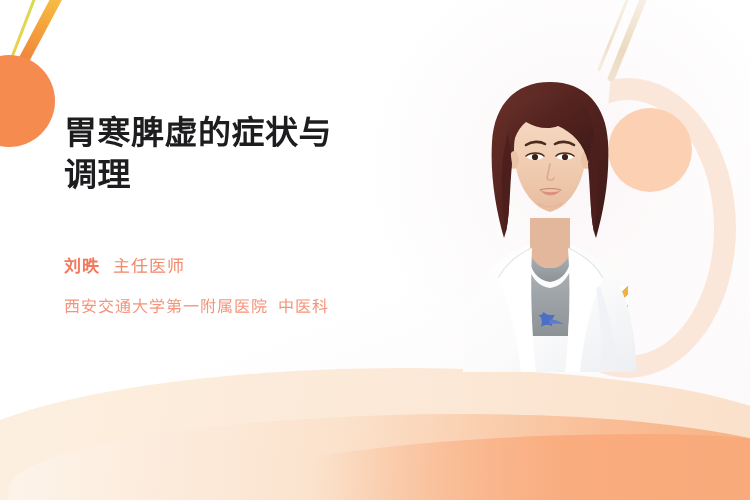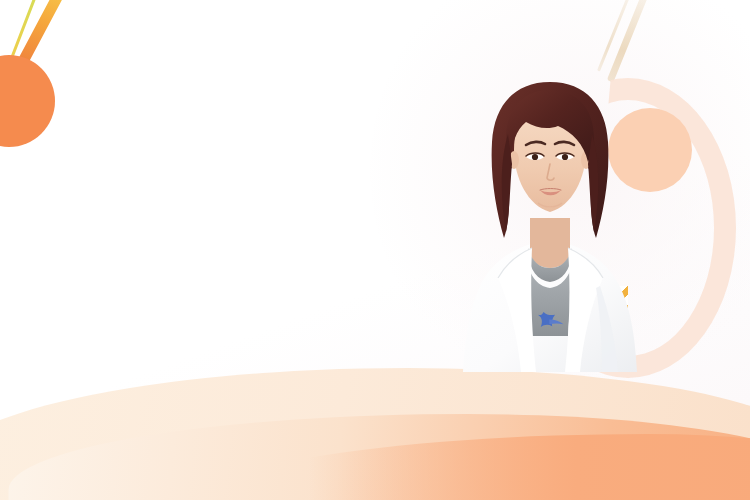--- a/index.html
+++ b/index.html
@@ -303,14 +303,26 @@
       </g>
     </svg>
   </div>
 
   <div class="stripes-wedge"></div>
 
   <div class="wave wave-cream"></div>
   <div class="wave wave-peach"></div>
   <div class="wave wave-orange"></div>
 
+  <div class="text-block">
+    <h1 class="title">胃寒脾虚的症状与
+调理</h1>
+
+    <div class="byline">
+      <span class="doctor-name">刘昳</span><span class="doctor-rank">主任医师</span>
+    </div>
+
+    <div class="affiliation">
+      <span>西安交通大学第一附属医院</span><span class="dept">中医科</span>
+    </div>
+  </div>
 
 </div>
 
 </body></html>

